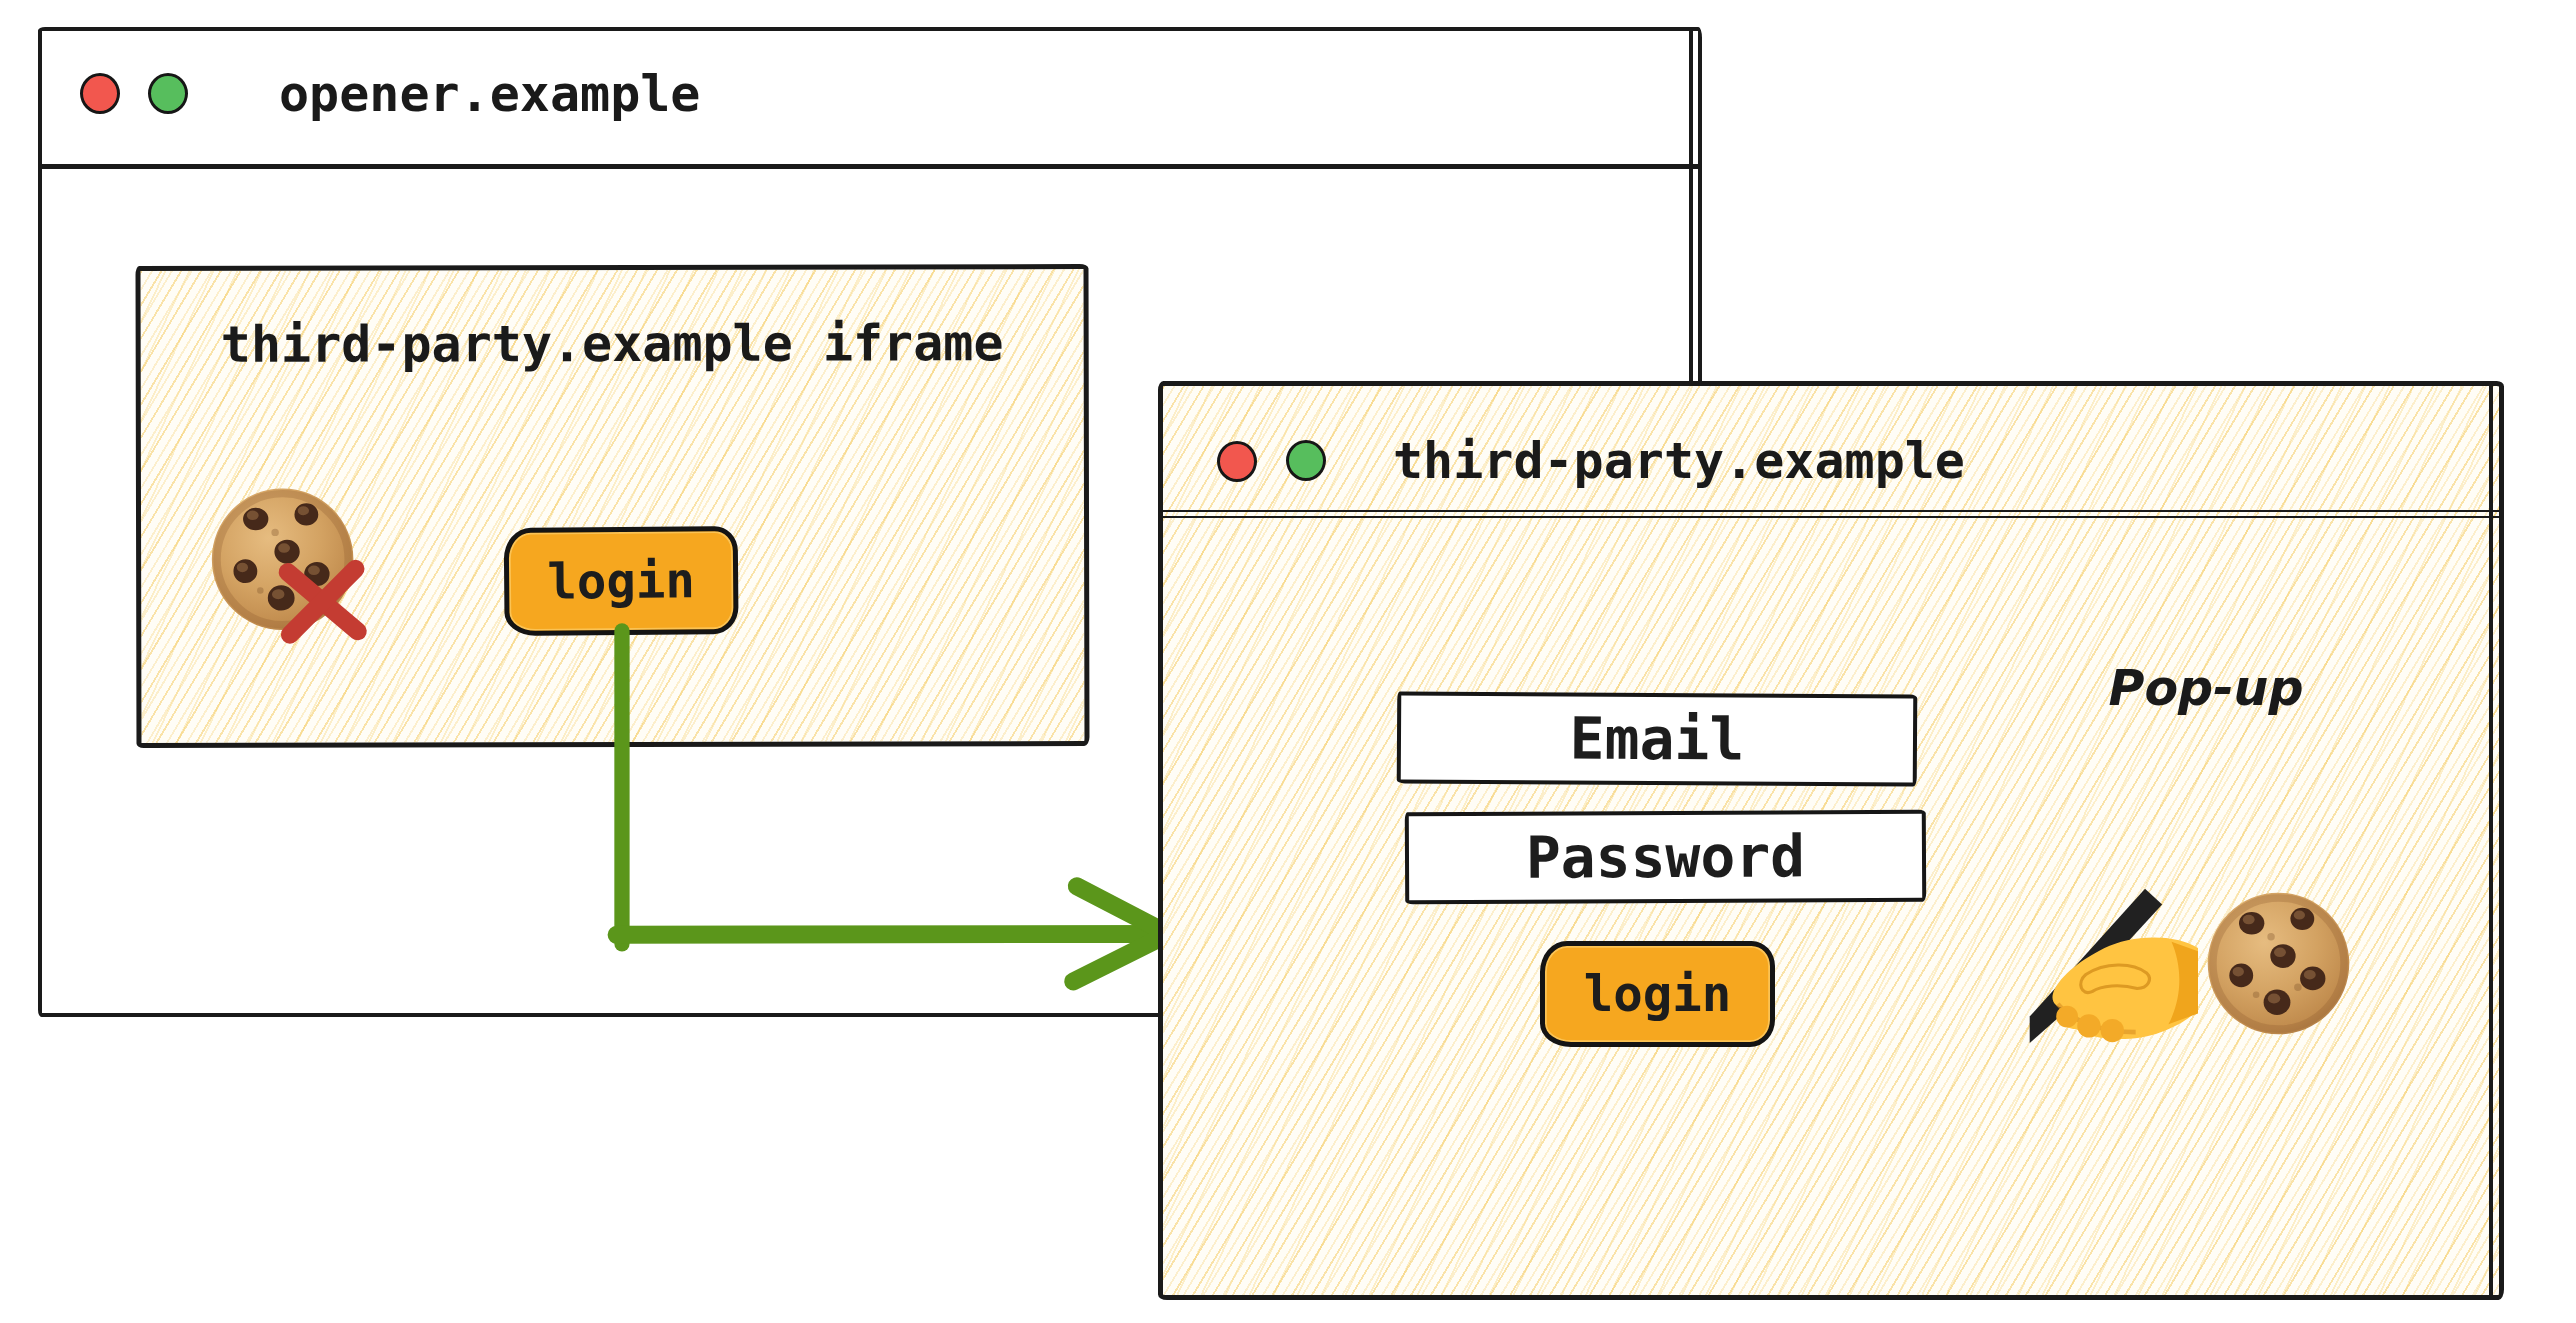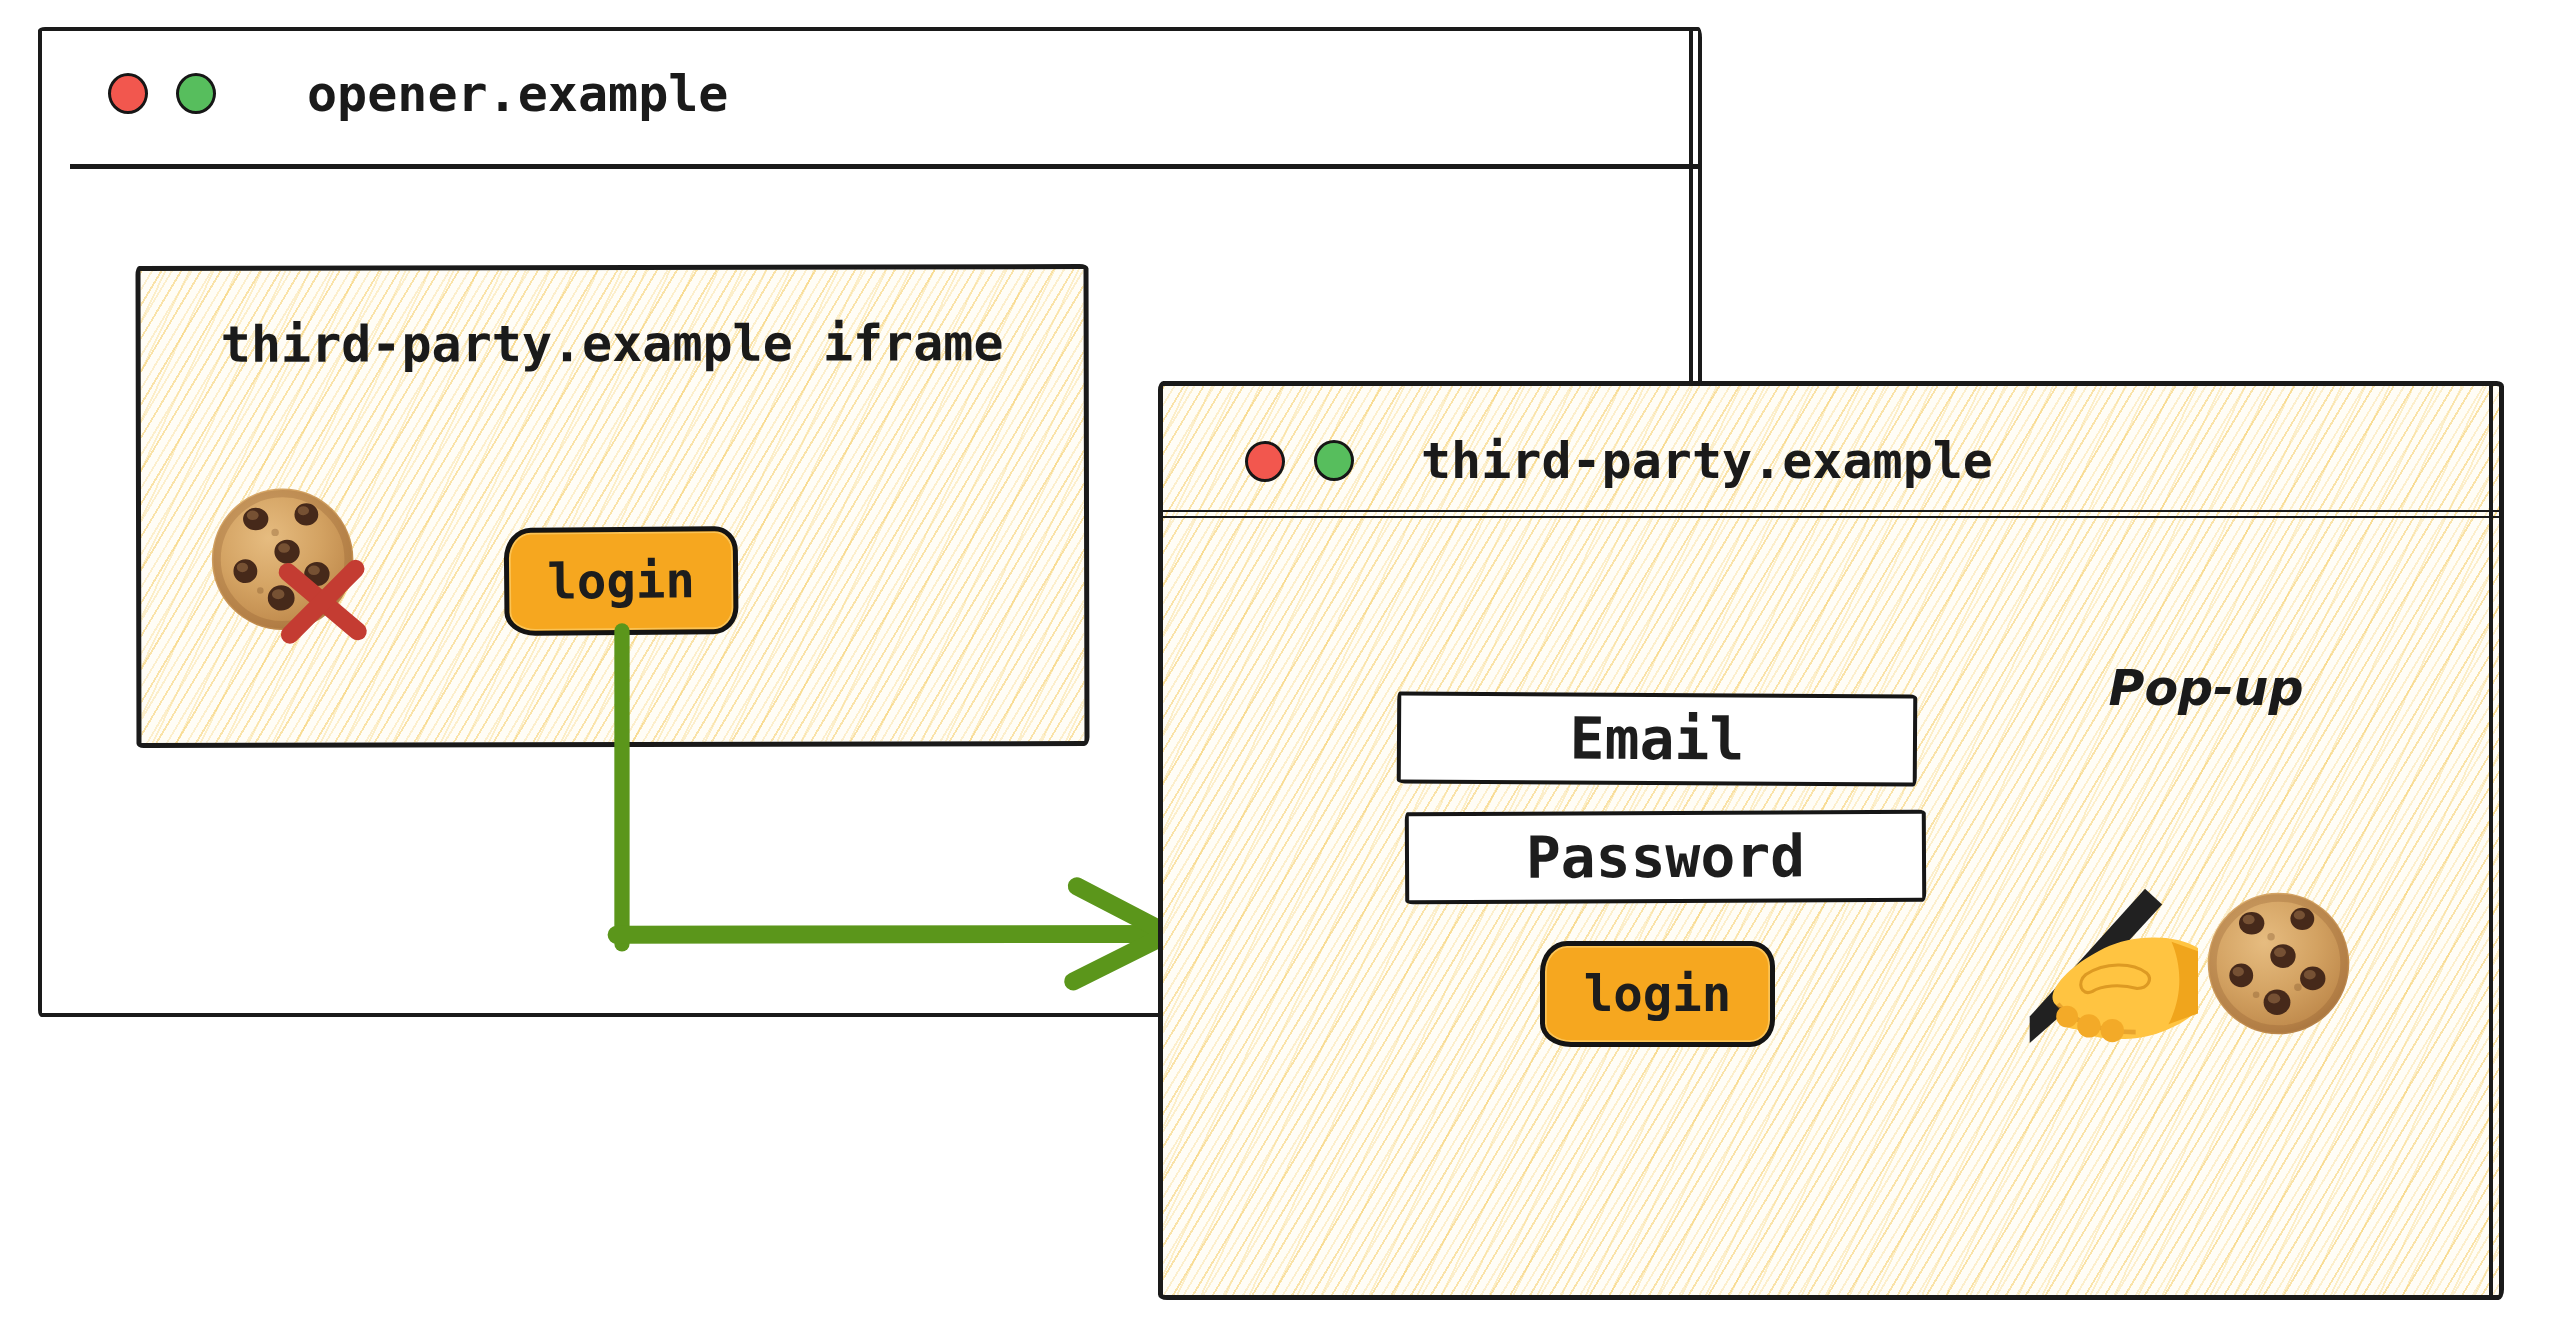--- a/index.html
+++ b/index.html
@@ -17,21 +17,21 @@
       repeating-linear-gradient(116deg, rgba(247,214,126,0.38) 0 1.8px, rgba(0,0,0,0) 1.8px 21.6px);
   }
   
   #opener{
     left:38px;top:27px;width:1664px;height:990px;background:#ffffff;z-index:1;
     border-radius:7.2px 3.6px 9px 3.6px / 3.6px 10.8px 3.6px 7.2px;
   }
   #opener::after{ 
     content:"";position:absolute;top:-3.6px;bottom:-3.6px;right:5.4px;width:3.6px;background:#1a1a1a;
   }
-  .titlebar{position:absolute;left:0;right:0;top:0;margin-left:28px;}
+  .titlebar{position:absolute;left:0;right:0;top:0;}
   #opener .titlebar{height:133px;border-bottom:5.4px solid #1a1a1a;background:#fff;}
   .light{position:absolute;width:40px;height:41px;border:3.6px solid #161616;border-radius:50%;box-sizing:border-box;}
   .titletext{position:absolute;font-weight:bold;font-size:50px;line-height:50px;letter-spacing:0px;white-space:nowrap;}
   
   #tp-iframe{
     position:absolute;left:94px;top:234px;width:953px;height:482px;box-sizing:border-box;
     border:5.4px solid #1a1a1a;border-radius:3.6px 9px 5.4px 7.2px / 9px 4.5px 9px 4.5px;
     transform:rotate(-0.12deg);
   }
   #iframe-label{position:absolute;left:0;right:0;top:47px;text-align:center;font-weight:bold;font-size:50px;line-height:54px;}

